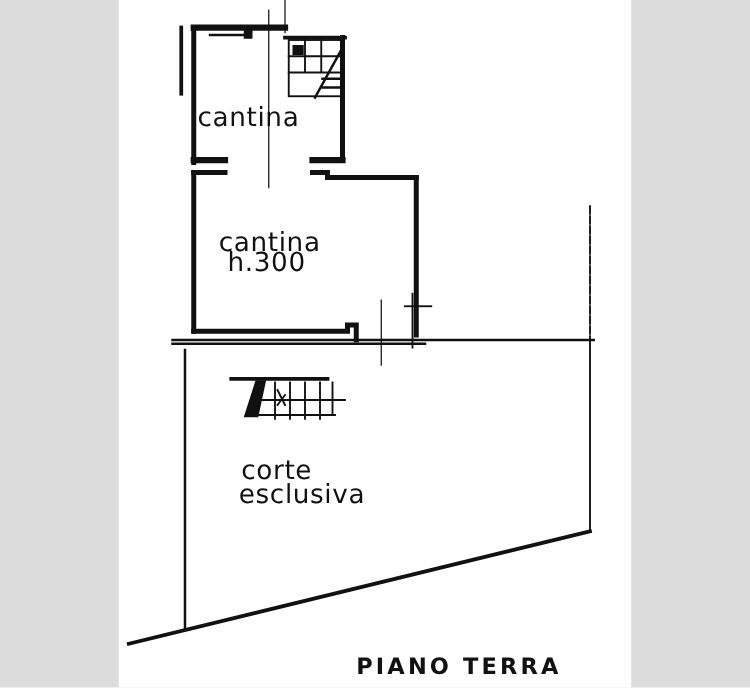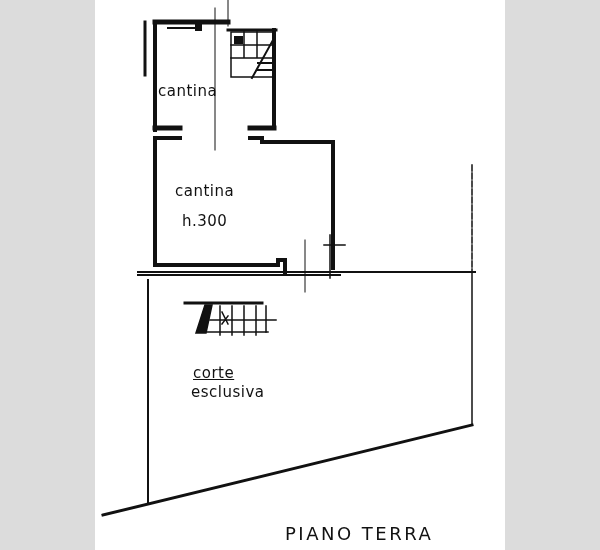--- a/index.html
+++ b/index.html
@@ -17,28 +17,28 @@
       background: #ffffff;
     }
     svg.plan {
       position: absolute; left: 0; top: 0;
       width: 600px; height: 550px;
     }
     .lbl {
       position: absolute;
       color: #111;
       font-family: "DejaVu Sans", sans-serif;
-      font-size: 15px;
+      font-size: 21px;
       letter-spacing: 0.5px;
       white-space: nowrap;
       line-height: 1;
     }
     .title {
       font-size: 18px;
-      font-weight: normal;
+      font-weight: bold;
       letter-spacing: 2.5px;
     }
   </style>
 </head>
 <body>
 
 <div class="sheet"></div>
 
 <svg class="plan" viewBox="0 0 600 550" xmlns="http://www.w3.org/2000/svg">
   <g stroke="#111" fill="none" stroke-linecap="square">
@@ -93,16 +93,16 @@
       <path d="M210 320 L276 320"></path>
       <path d="M207 332 L268 332"></path>
       <path d="M220 306 L220 335 M232 306 L232 335 M244 306 L244 335 M256 306 L256 335 M266 306 L266 332"></path>
       <path d="M222 312 L228 324 M222 324 L228 316"></path>
     </g>
   </g>
 </svg>
 
 <div class="lbl" style="left:158px; top:84px;">cantina</div>
 <div class="lbl" style="left:175px; top:184px;">cantina</div>
-<div class="lbl" style="left:182px; top:214px;">h.300</div>
-<div class="lbl" style="left:193px; top:366px;text-decoration:underline;">corte</div>
+<div class="lbl" style="left:182px; top:200px;">h.300</div>
+<div class="lbl" style="left:193px; top:366px;">corte</div>
 <div class="lbl" style="left:191px; top:385px;">esclusiva</div>
 <div class="lbl title" style="left:285px; top:525px;">PIANO TERRA</div>
 
 </body></html>

